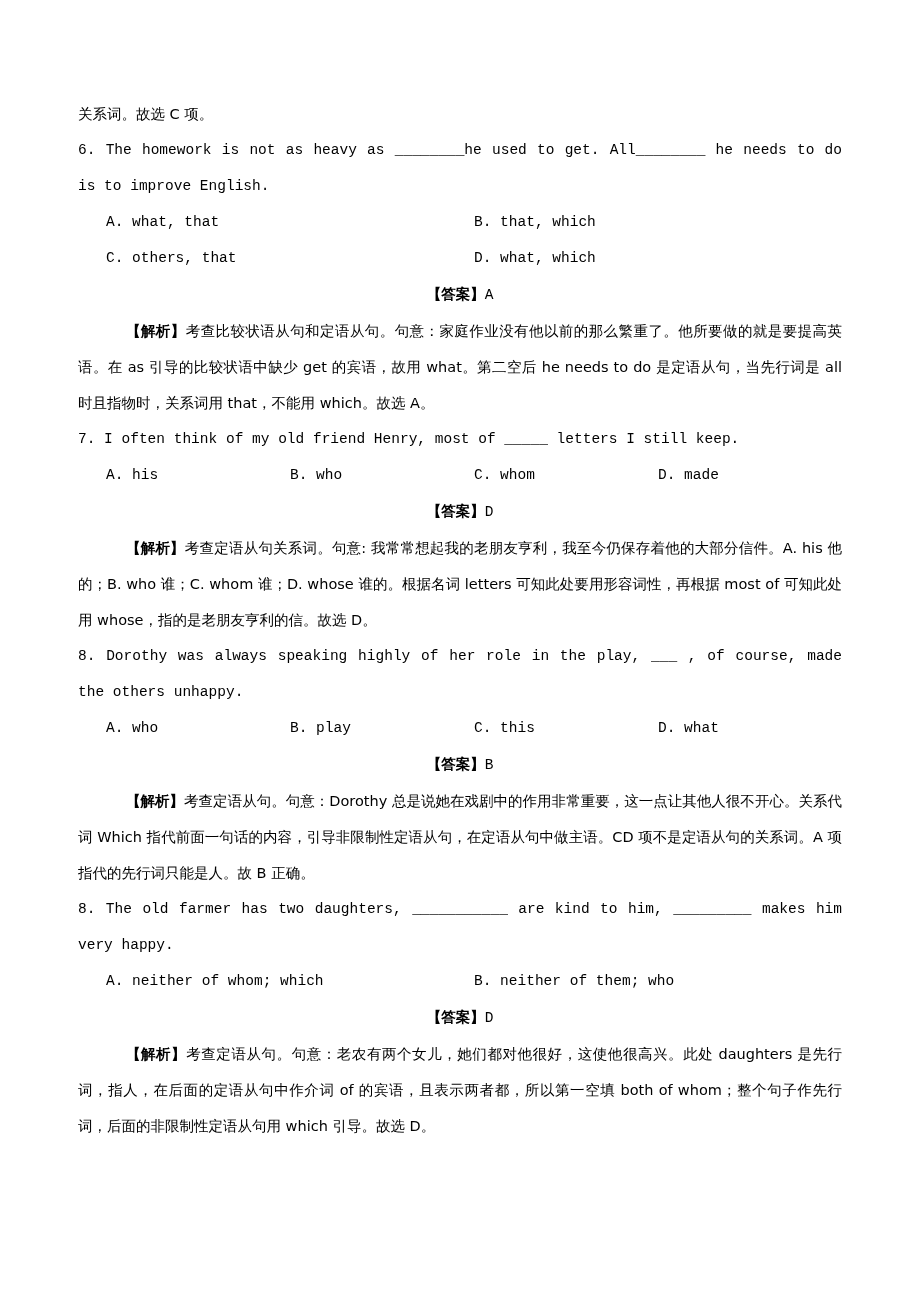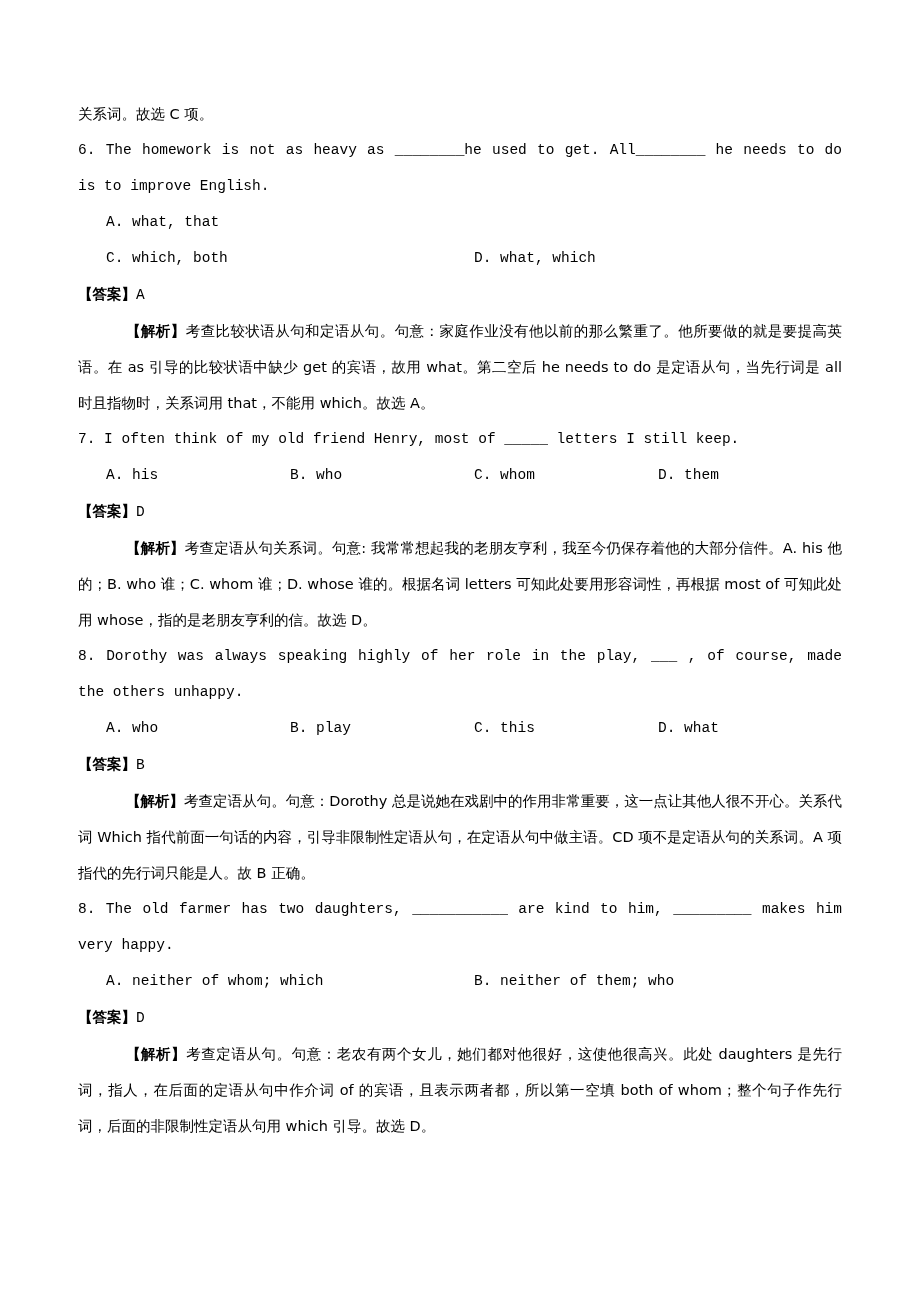--- a/index.html
+++ b/index.html
@@ -47,20 +47,21 @@
   .opt-row.two-col .opt {
     width: 50%;
   }
   .opt-row.four-col .opt {
     width: 25%;
   }
   .answer {
     font-family: "DejaVu Sans", sans-serif;
     font-size: 14.5px;
     line-height: 36px;
+    text-align: center;
   }
   .answer .tag {
     font-family: "DejaVu Sans", sans-serif;
     font-weight: bold;
   }
   .answer .val {
     font-family: "Liberation Mono", monospace;
   }
   .analysis {
     font-family: "DejaVu Sans", sans-serif;
@@ -82,38 +83,39 @@
 
 <div class="page">
 
   <div class="cn blk">关系词。故选 C 项。</div>
 
   <div class="q-block">
     <div class="q-stem">6. The homework is not as heavy as ________he used to get. All________ he needs to do is to improve English.</div>
     <div class="options">
       <div class="opt-row two-col">
         <span class="opt">A. what, that</span>
+        <span class="opt">B. that, which</span>
       </div>
       <div class="opt-row two-col">
-        <span class="opt">C. which, both</span>
+        <span class="opt">C. others, that</span>
         <span class="opt">D. what, which</span>
       </div>
     </div>
     <div class="answer"><span class="tag">【答案】</span><span class="val">A</span></div>
     <div class="analysis"><span class="tag">【解析】</span><span>考查比较状语从句和定语从句。句意：家庭作业没有他以前的那么繁重了。他所要做的就是要提高英语。在 as 引导的比较状语中缺少 get 的宾语，故用 what。第二空后 he needs to do 是定语从句，当先行词是 all 时且指物时，关系词用 that，不能用 which。故选 A。</span></div>
   </div>
 
   <div class="q-block">
     <div class="q-stem">7. I often think of my old friend Henry, most of _____ letters I still keep.</div>
     <div class="options">
       <div class="opt-row four-col">
         <span class="opt">A. his</span>
         <span class="opt">B. who</span>
         <span class="opt">C. whom</span>
-        <span class="opt">D. them</span>
+        <span class="opt">D. made</span>
       </div>
     </div>
     <div class="answer"><span class="tag">【答案】</span><span class="val">D</span></div>
     <div class="analysis"><span class="tag">【解析】</span><span>考查定语从句关系词。句意: 我常常想起我的老朋友亨利，我至今仍保存着他的大部分信件。A. his 他的；B. who 谁；C. whom 谁；D. whose 谁的。根据名词 letters 可知此处要用形容词性，再根据 most of 可知此处用 whose，指的是老朋友亨利的信。故选 D。</span></div>
   </div>
 
   <div class="q-block">
     <div class="q-stem">8. Dorothy was always speaking highly of her role in the play, ___ , of course, made the others unhappy.</div>
     <div class="options">
       <div class="opt-row four-col">

